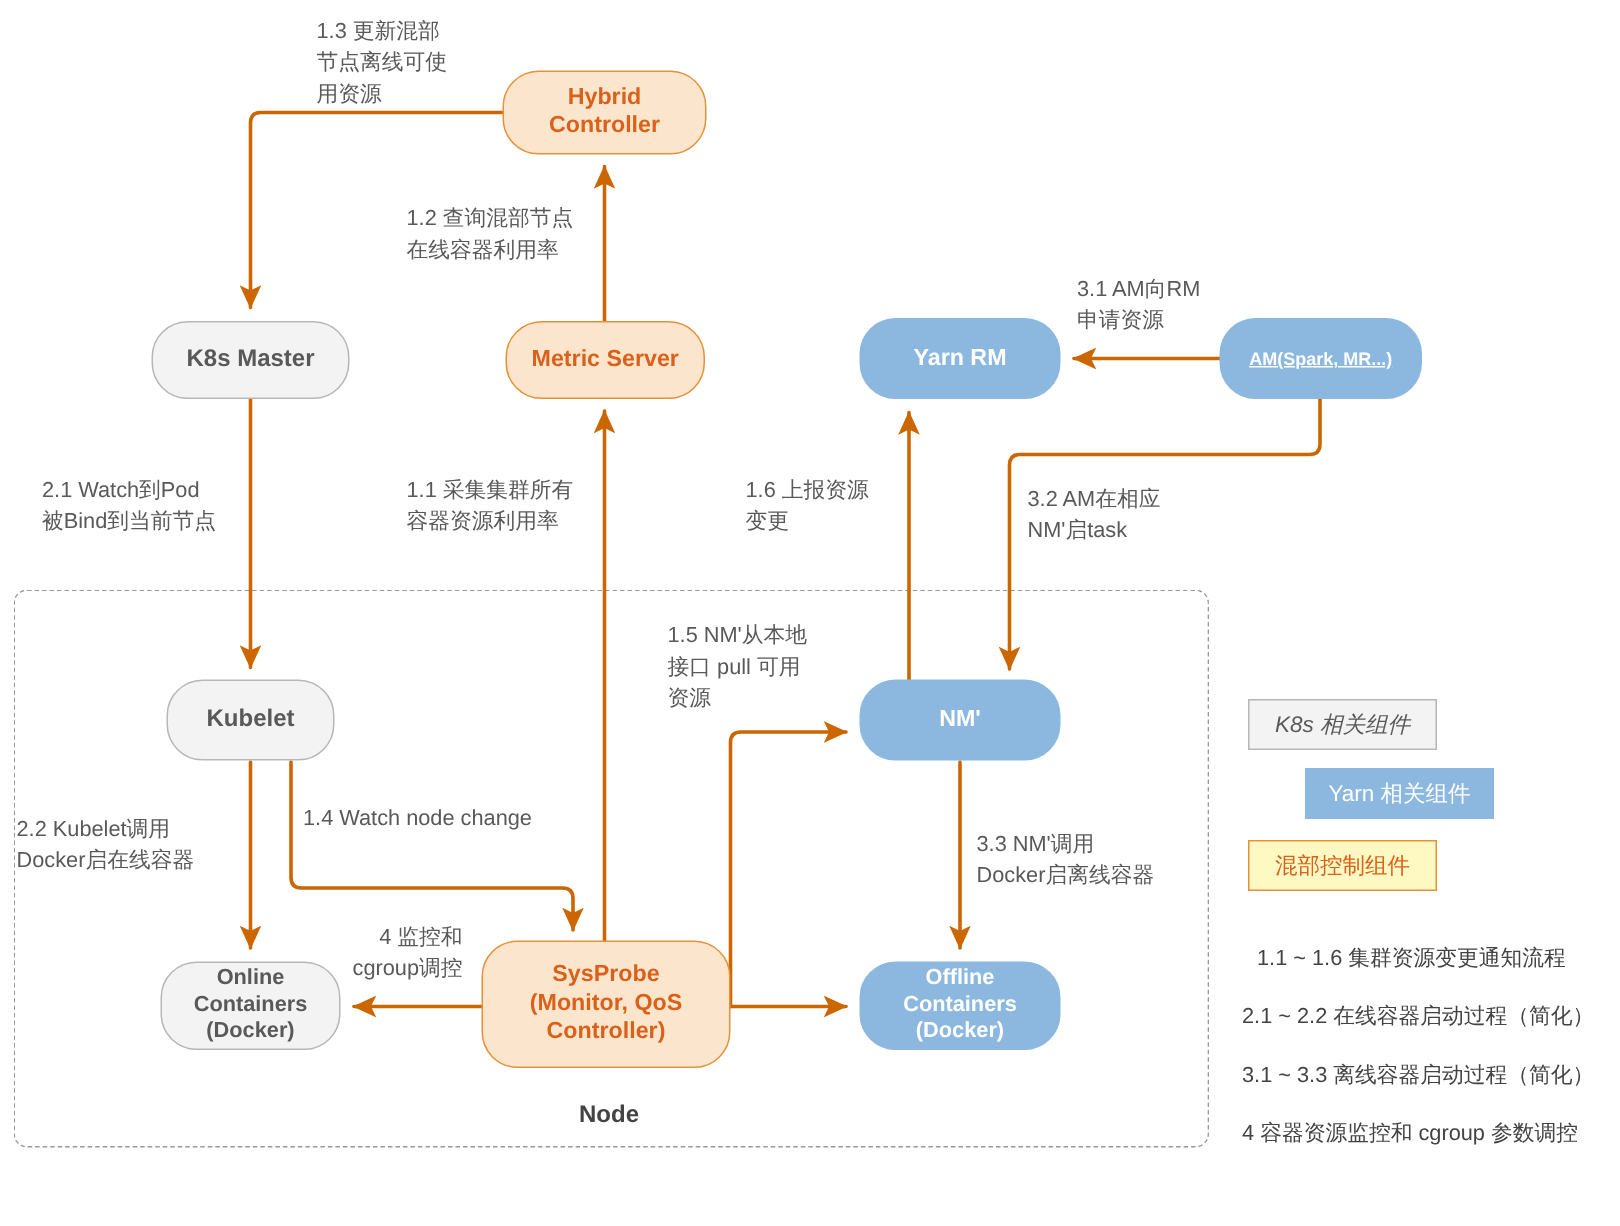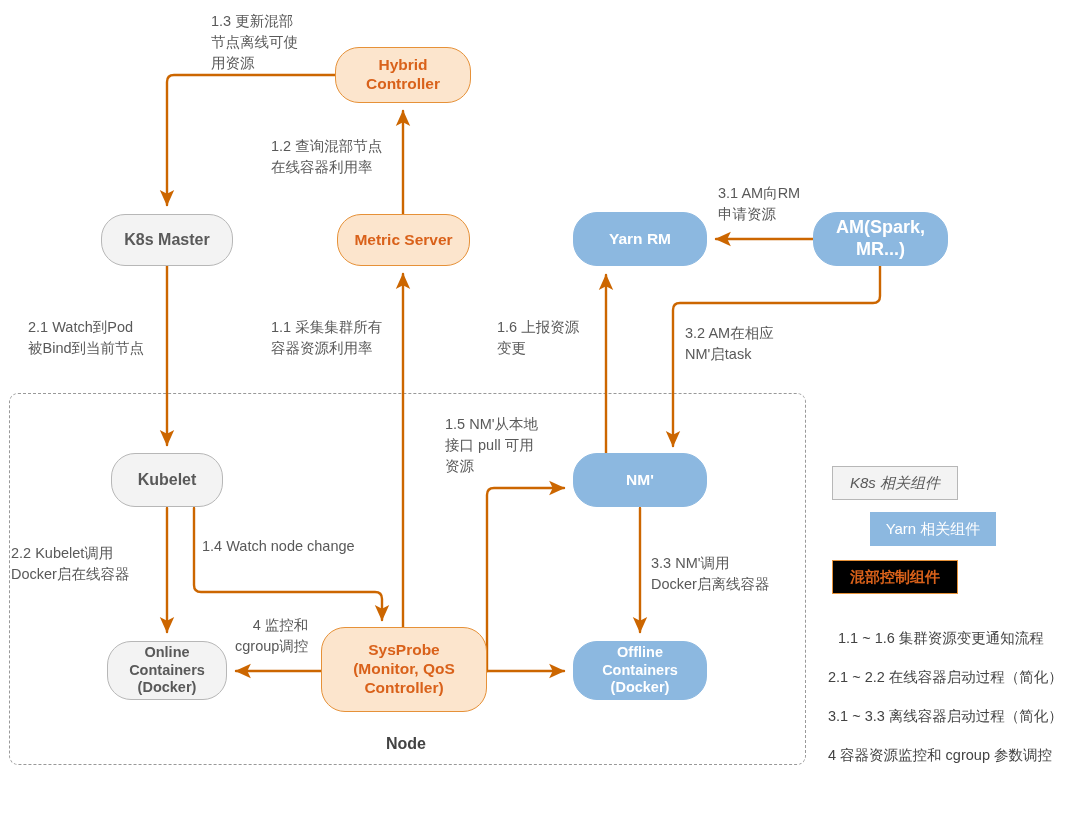--- a/index.html
+++ b/index.html
@@ -33,21 +33,21 @@
   }
 
   .legend{position:absolute;}
   .legend-chip{
     position:absolute;box-sizing:border-box;
     display:flex;align-items:center;justify-content:center;
     font-size:15px;
   }
   .legend-chip.k8s{background:#f3f3f3;border:1px solid #b7b7b7;color:#595959;font-weight:normal;}
   .legend-chip.yarn{background:#8cb8e0;border:1px solid #8cb8e0;color:#ffffff;font-weight:normal;}
-  .legend-chip.hybrid{background:#000000;border:1.6px solid #e69138;color:#d9611a;font-weight:bold;}
+  .legend-chip.hybrid{background:#fef9c3;border:1.6px solid #e69138;color:#d9611a;font-weight:normal;}
   .legend-note{position:absolute;color:#434343;font-size:14.5px;white-space:nowrap;}
 </style>
 </head>
 <body>
 
 <div id="canvas">
 
   <div class="node-region" style="left:9px;top:393px;width:797px;height:372px;"></div>
   <div class="node-caption" style="left:386px;top:735px;">Node</div>
 
@@ -89,21 +89,21 @@
 
   <div class="node hybrid" style="left:335px;top:47px;width:136px;height:56px;font-size:15.5px;white-space:pre-line;">Hybrid
 Controller</div>
 
   <div class="node k8s" style="left:101px;top:214px;width:132px;height:52px;font-size:16px;">K8s Master</div>
 
   <div class="node hybrid" style="left:337px;top:214px;width:133px;height:52px;font-size:15.5px;">Metric Server</div>
 
   <div class="node yarn" style="left:573px;top:212px;width:134px;height:54px;font-size:15.5px;">Yarn RM</div>
 
-  <div class="node yarn" style="left:813px;top:212px;width:135px;height:54px;font-size:18px;">AM(Spark, MR...)</div>
+  <div class="node yarn" style="left:813px;top:212px;width:135px;height:54px;font-size:12px;text-decoration:underline;">AM(Spark, MR...)</div>
 
   <div class="node k8s" style="left:111px;top:453px;width:112px;height:54px;font-size:16px;">Kubelet</div>
 
   <div class="node yarn" style="left:573px;top:453px;width:134px;height:54px;font-size:15.5px;">NM'</div>
 
   <div class="node hybrid" style="left:321px;top:627px;width:166px;height:85px;font-size:15.5px;white-space:pre-line;">SysProbe
 (Monitor, QoS
 Controller)</div>
 
   <div class="node k8s" style="left:107px;top:641px;width:120px;height:59px;font-size:14.5px;white-space:pre-line;">Online

